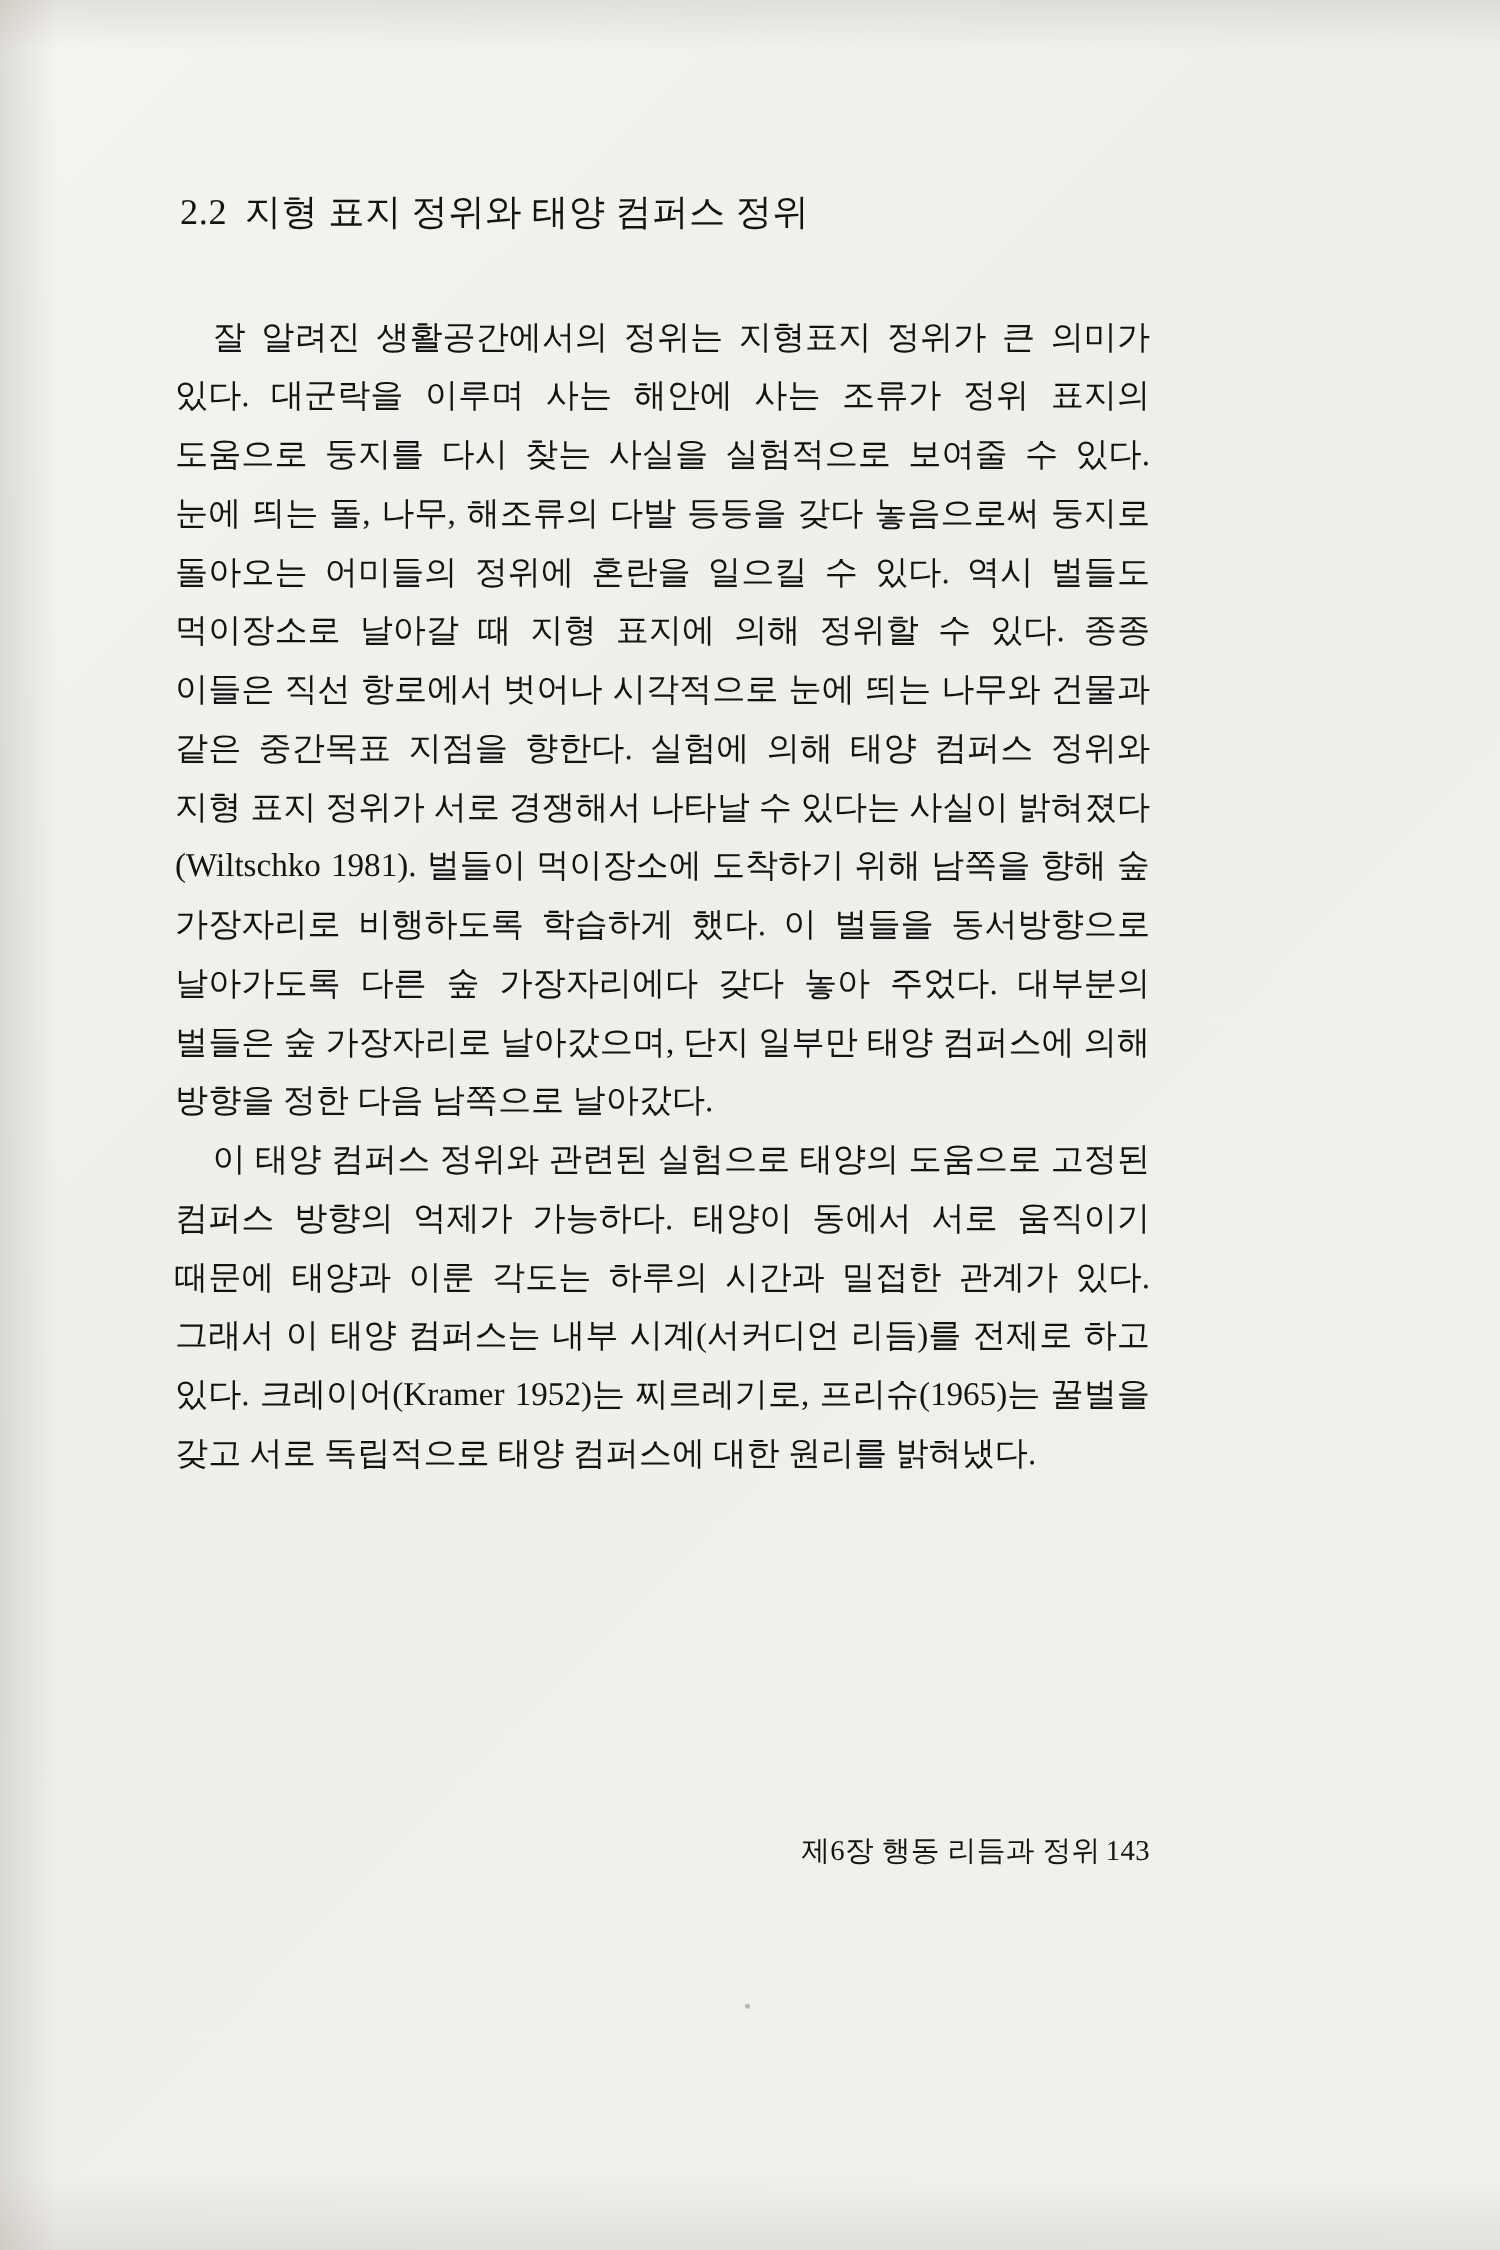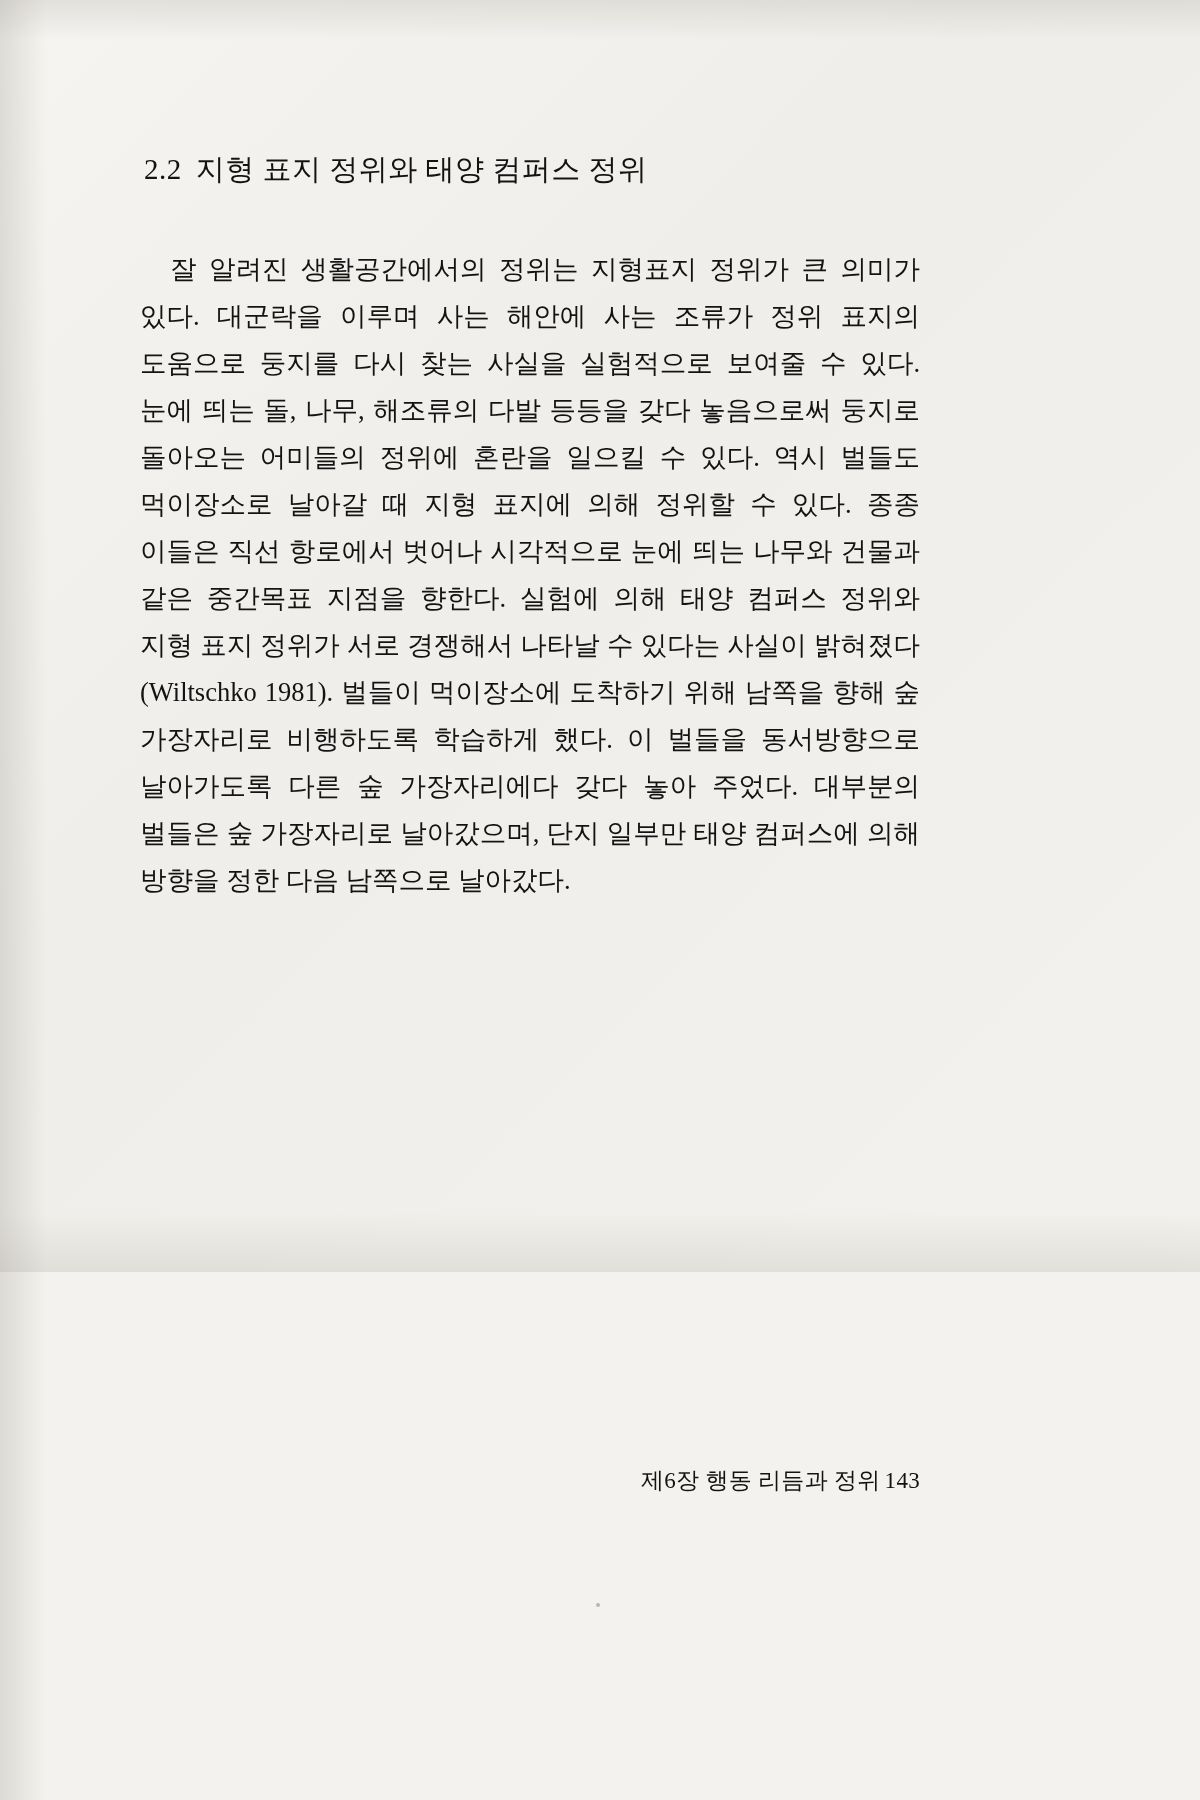--- a/index.html
+++ b/index.html
@@ -10,21 +10,21 @@
     width: 1200px;
     height: 1800px;
     background: #f3f2ee;
     font-family: "Liberation Serif", serif;
     color: #111;
     overflow: hidden;
   }
   .page {
     position: relative;
     width: 1200px;
-    height: 1272px;
+    height: 1800px;
     box-sizing: border-box;
     background: linear-gradient(135deg, #f5f4f0 0%, #efeeea 40%, #f2f1ed 100%);
   }
   .page-inner {
     position: absolute;
     left: 140px;
     top: 150px;
     width: 780px;
   }
   .section-heading {
@@ -114,20 +114,21 @@
   <div class="edge-shade-top"></div>
   <div class="edge-shade-bottom"></div>
 
   <div class="page-inner">
 
     <h2 class="section-heading">
       <span class="num">2.2</span><span>지형 표지 정위와 태양 컴퍼스 정위</span>
     </h2>
 
     <p class="body-par">잘 알려진 생활공간에서의 정위는 지형표지 정위가 큰 의미가 있다. 대군락을 이루며 사는 해안에 사는 조류가 정위 표지의 도움으로 둥지를 다시 찾는 사실을 실험적으로 보여줄 수 있다. 눈에 띄는 돌, 나무, 해조류의 다발 등등을 갖다 놓음으로써 둥지로 돌아오는 어미들의 정위에 혼란을 일으킬 수 있다. 역시 벌들도 먹이장소로 날아갈 때 지형 표지에 의해 정위할 수 있다. 종종 이들은 직선 항로에서 벗어나 시각적으로 눈에 띄는 나무와 건물과 같은 중간목표 지점을 향한다. 실험에 의해 태양 컴퍼스 정위와 지형 표지 정위가 서로 경쟁해서 나타날 수 있다는 사실이 밝혀졌다(Wiltschko 1981). 벌들이 먹이장소에 도착하기 위해 남쪽을 향해 숲 가장자리로 비행하도록 학습하게 했다. 이 벌들을 동서방향으로 날아가도록 다른 숲 가장자리에다 갖다 놓아 주었다. 대부분의 벌들은 숲 가장자리로 날아갔으며, 단지 일부만 태양 컴퍼스에 의해 방향을 정한 다음 남쪽으로 날아갔다.</p>
+    <p class="body-par">이 태양 컴퍼스 정위와 관련된 실험으로 태양의 도움으로 고정된 컴퍼스 방향의 억제가 가능하다. 태양이 동에서 서로 움직이기 때문에 태양과 이룬 각도는 하루의 시간과 밀접한 관계가 있다. 그래서 이 태양 컴퍼스는 내부 시계(서커디언 리듬)를 전제로 하고 있다. 크레이어(Kramer 1952)는 찌르레기로, 프리슈(1965)는 꿀벌을 갖고 서로 독립적으로 태양 컴퍼스에 대한 원리를 밝혀냈다.</p>
 
   </div>
 
   <div class="footer">
     <span>제6장 행동 리듬과 정위</span><span class="page-num">143</span>
   </div>
 
   <div class="speck"></div>
 
 </div>

